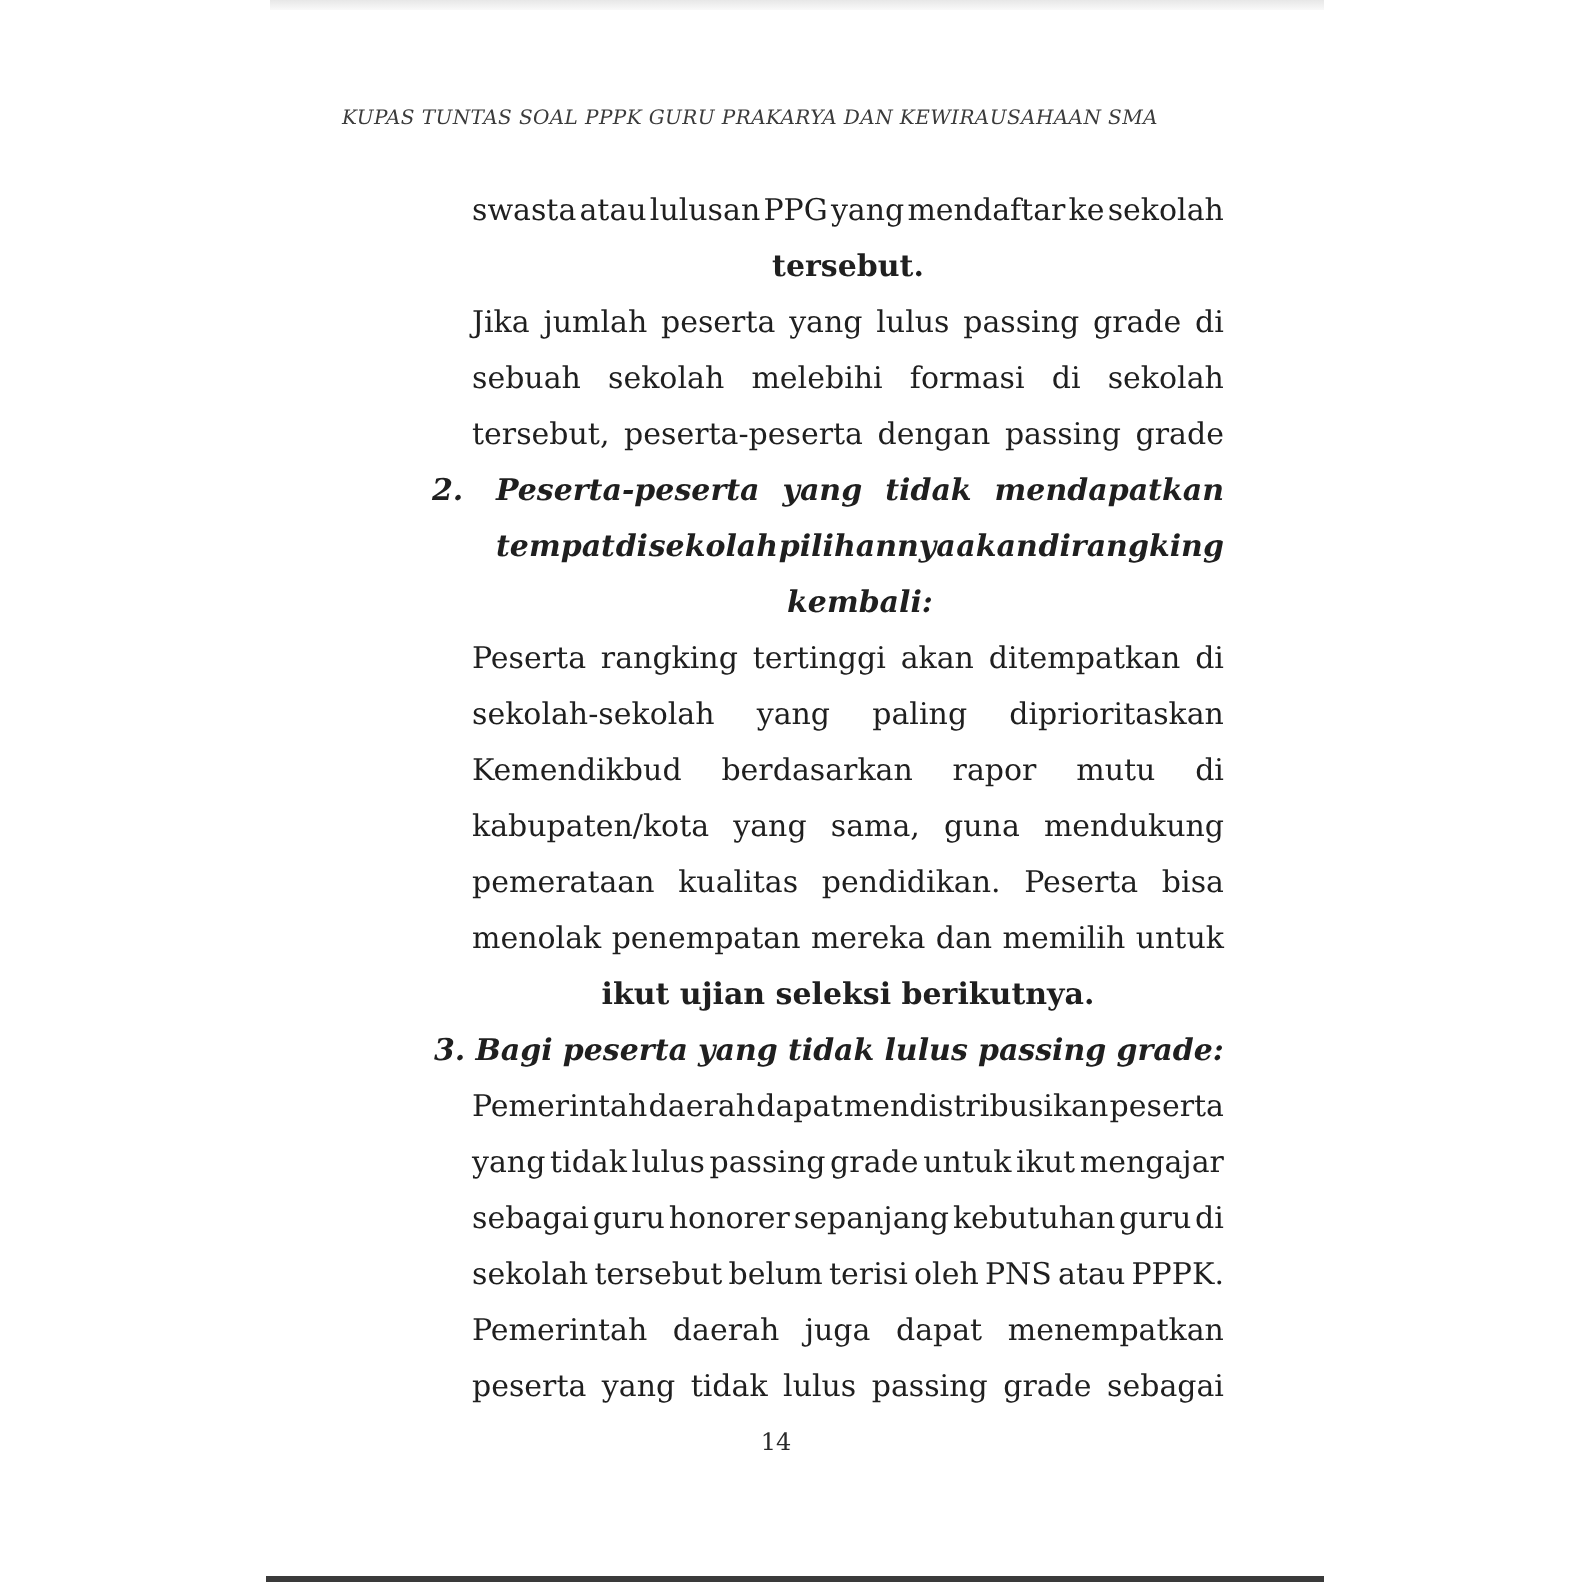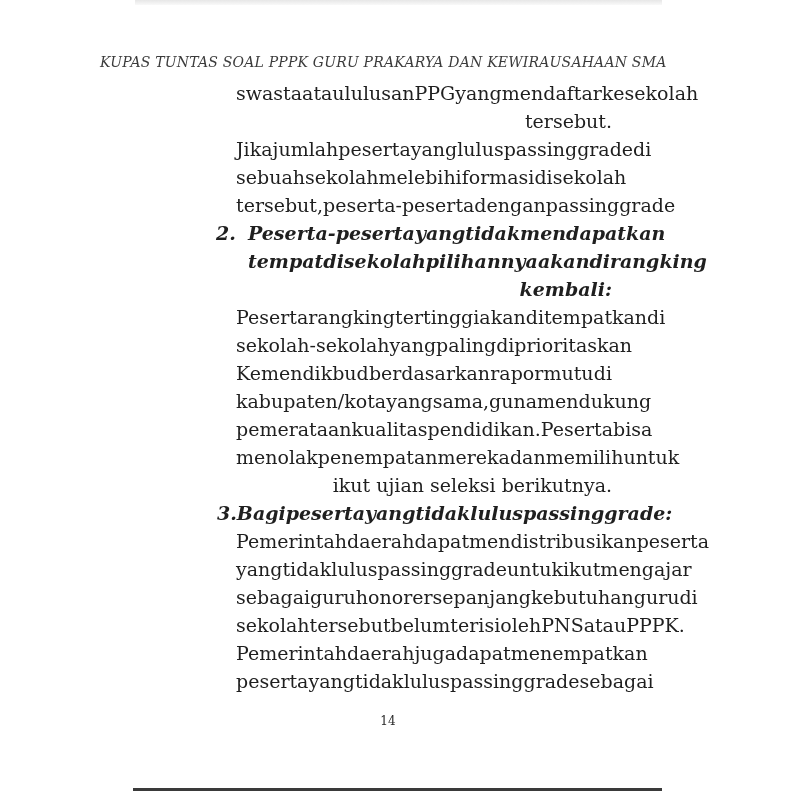--- a/index.html
+++ b/index.html
@@ -26,31 +26,31 @@
     width: 529px; height: 3px;
     background: #3a3a3a;
   }
   
   .running-head {
     position: absolute;
     left: 100px; top: 54px;
     width: 550px;
     text-align: center;
     font-style: italic;
-    font-size: 14px;
+    font-size: 10px;
     letter-spacing: 0.2px;
     color: #3b3b3b;
     white-space: nowrap;
   }
   
   .page-body {
     position: absolute;
-    left: 236px; top: 79px;
+    left: 236px; top: 91px;
     width: 376px;
-    font-size: 19px;
+    font-size: 15px;
     line-height: 28px;
     color: #1f1f1f;
   }
   .block { position: relative; }
   .block.item-head {
     margin-left: 12px;
     font-weight: bold;
     font-style: italic;
   }
   .block.item-head-inline {
@@ -64,21 +64,21 @@
     line-height: 28px;
   }
   .line { height: 28px; overflow: visible; }
   .line.just {
     display: flex;
     justify-content: space-between;
     align-items: baseline;
     flex-wrap: nowrap;
     white-space: nowrap;
   }
-  .line.left { text-align: right; white-space: nowrap; }
+  .line.left { text-align: center; white-space: nowrap; font-weight: bold; }
   
   .page-number {
     position: absolute;
     left: 348px; top: 714px;
     width: 80px;
     text-align: center;
     font-size: 12px;
     color: #2a2a2a;
   }
 </style>

